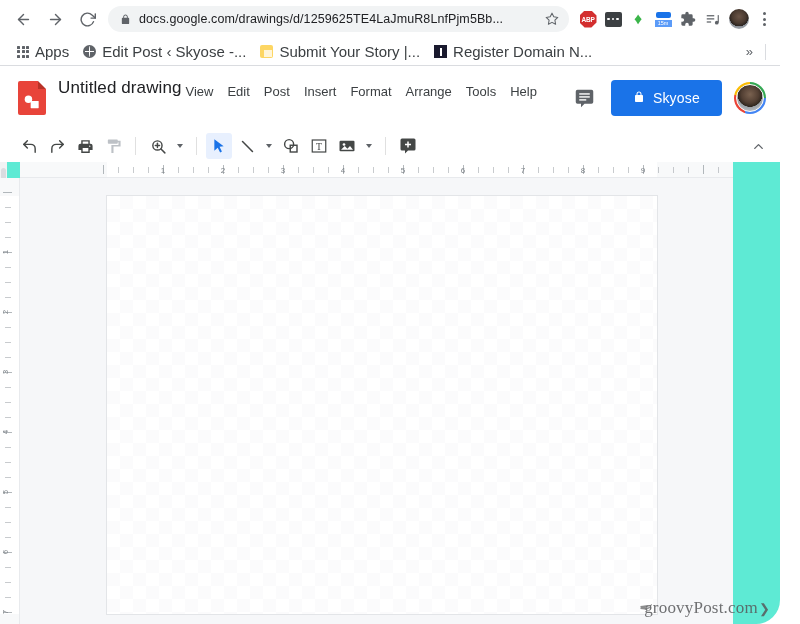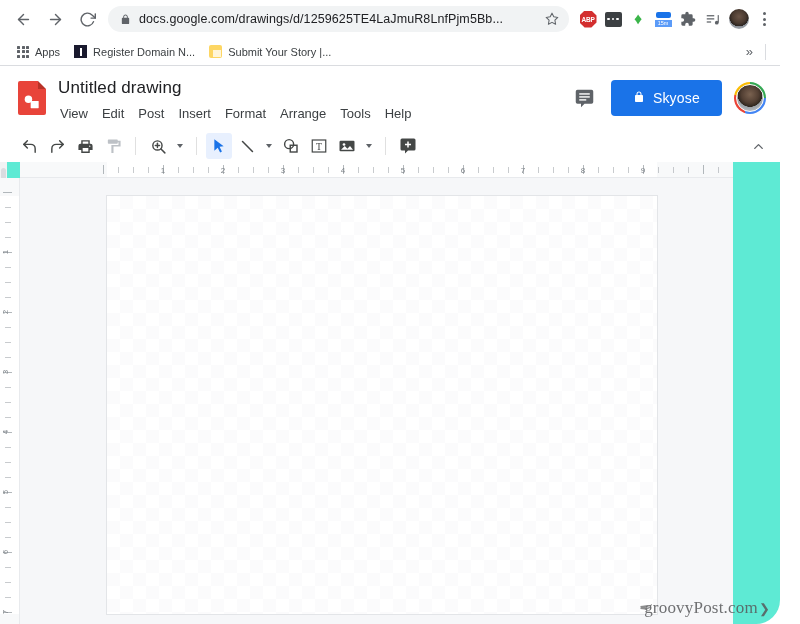--- a/index.html
+++ b/index.html
@@ -63,21 +63,21 @@
   .kebab{display:flex;flex-direction:column;gap:2.5px;align-items:center;width:16px;}
   .kebab i{width:3px;height:3px;border-radius:50%;background:#5f6368;display:block;}
 
   
   .bookmarks {
     height: 28px; background:#ffffff;
     display:flex; align-items:center; padding: 0 10px;
     gap: 0px; border-bottom: 1px solid #dadce0;
   }
   .bm { display:flex; align-items:center; gap:6px; padding: 3px 7px; border-radius:4px; max-width:190px;}
-  .bm-label { font-size:11px; color:#3c4043; white-space:nowrap; overflow:hidden; text-overflow:ellipsis;}
+  .bm-label { font-size:15px; color:#3c4043; white-space:nowrap; overflow:hidden; text-overflow:ellipsis;}
   .apps-grid{display:grid;grid-template-columns:repeat(3,3px);grid-template-rows:repeat(3,3px);gap:1.5px;flex:none;}
   .apps-grid i{width:3px;height:3px;background:#5f6368;display:block;border-radius:.5px;}
   .fav-globe{width:13px;height:13px;border-radius:50%;background:#5f6368;position:relative;flex:none;}
   .fav-globe:after{content:"";position:absolute;left:2px;top:5.5px;width:9px;height:1.2px;background:#fff;}
   .fav-globe:before{content:"";position:absolute;left:5.5px;top:1px;width:1.4px;height:11px;background:#fff;border-radius:50%;}
   .fav-dark{width:13px;height:13px;background:#1a1a2e;flex:none;display:flex;align-items:center;justify-content:center;}
   .fav-dark i{width:2px;height:8px;background:#fff;display:block;}
   .fav-yellow{width:13px;height:13px;background:#fdd663;flex:none;border-radius:2px;position:relative;overflow:hidden;}
   .fav-yellow:after{content:"";position:absolute;right:1px;bottom:1px;width:8px;height:7px;background:#fff;opacity:.75;}
   .fav-folder{width:14px;height:11px;background:#fdd663;border-radius:1.5px 3px 3px 3px;flex:none;position:relative;}
@@ -93,21 +93,21 @@
   }
   .doc-logo{
     width:28px;height:34px;background:#e8443a;border-radius:2px;
     margin:7px 12px 0 4px;flex:none;position:relative;
   }
   .doc-logo:after{
     content:"";position:absolute;right:0;top:0;border-width:0 8px 8px 0;
     border-style:solid;border-color:#fff #fff #b93227 #b93227;
   }
   .doc-logo-glyph{position:absolute;left:5px;top:13px;width:18px;height:16px;}
-  .title-block{display:flex;flex-direction:column;gap:2px;padding-top:4px;}
+  .title-block{display:flex;flex-direction:row;gap:2px;padding-top:4px;}
   .doc-title{font-size:17px;color:#202124;font-weight:400;letter-spacing:.1px;}
   .menubar{display:flex;gap:0px;margin-left:-5px;margin-top:3px;}
   .menu-item{font-size:13px;color:#3c4043;padding:3px 7px;border-radius:3px;}
   .header-right{position:absolute;right:14px;top:14px;display:flex;align-items:center;gap:12px;}
   .comment-ico{color:#5f6368;display:flex;padding:4px;}
   .share-btn{
     background:#1a73e8;color:#fff;border-radius:4px;
     height:36px;padding:0 22px;display:flex;align-items:center;gap:8px;
     font-size:14px;font-weight:500;letter-spacing:.2px;
   }
@@ -301,31 +301,35 @@
           <i></i>
           <i></i>
           <i></i>
           <i></i>
           <i></i>
           <i></i>
         </span>
       <span class="bm-label">Apps</span>
     </div>
 
-
     <div class="bm">
-      <span class="fav-dark">
-          <i></i>
-        </span>
-      <span class="bm-label">Register Domain N...</span>
+      <span class="fav-globe"></span>
+      <span class="bm-label">Edit Post ‹ Skyose -...</span>
     </div>
 
     <div class="bm">
       <span class="fav-yellow"></span>
       <span class="bm-label">Submit Your Story |...</span>
+    </div>
+
+    <div class="bm">
+      <span class="fav-dark">
+          <i></i>
+        </span>
+      <span class="bm-label">Register Domain N...</span>
     </div>
 
     <div class="bm-spacer"></div>
 
     <div class="chev-more">»</div>
     <div class="bm-divider"></div>
   </div>
 
   <div class="g-header">
     <div class="doc-logo">

